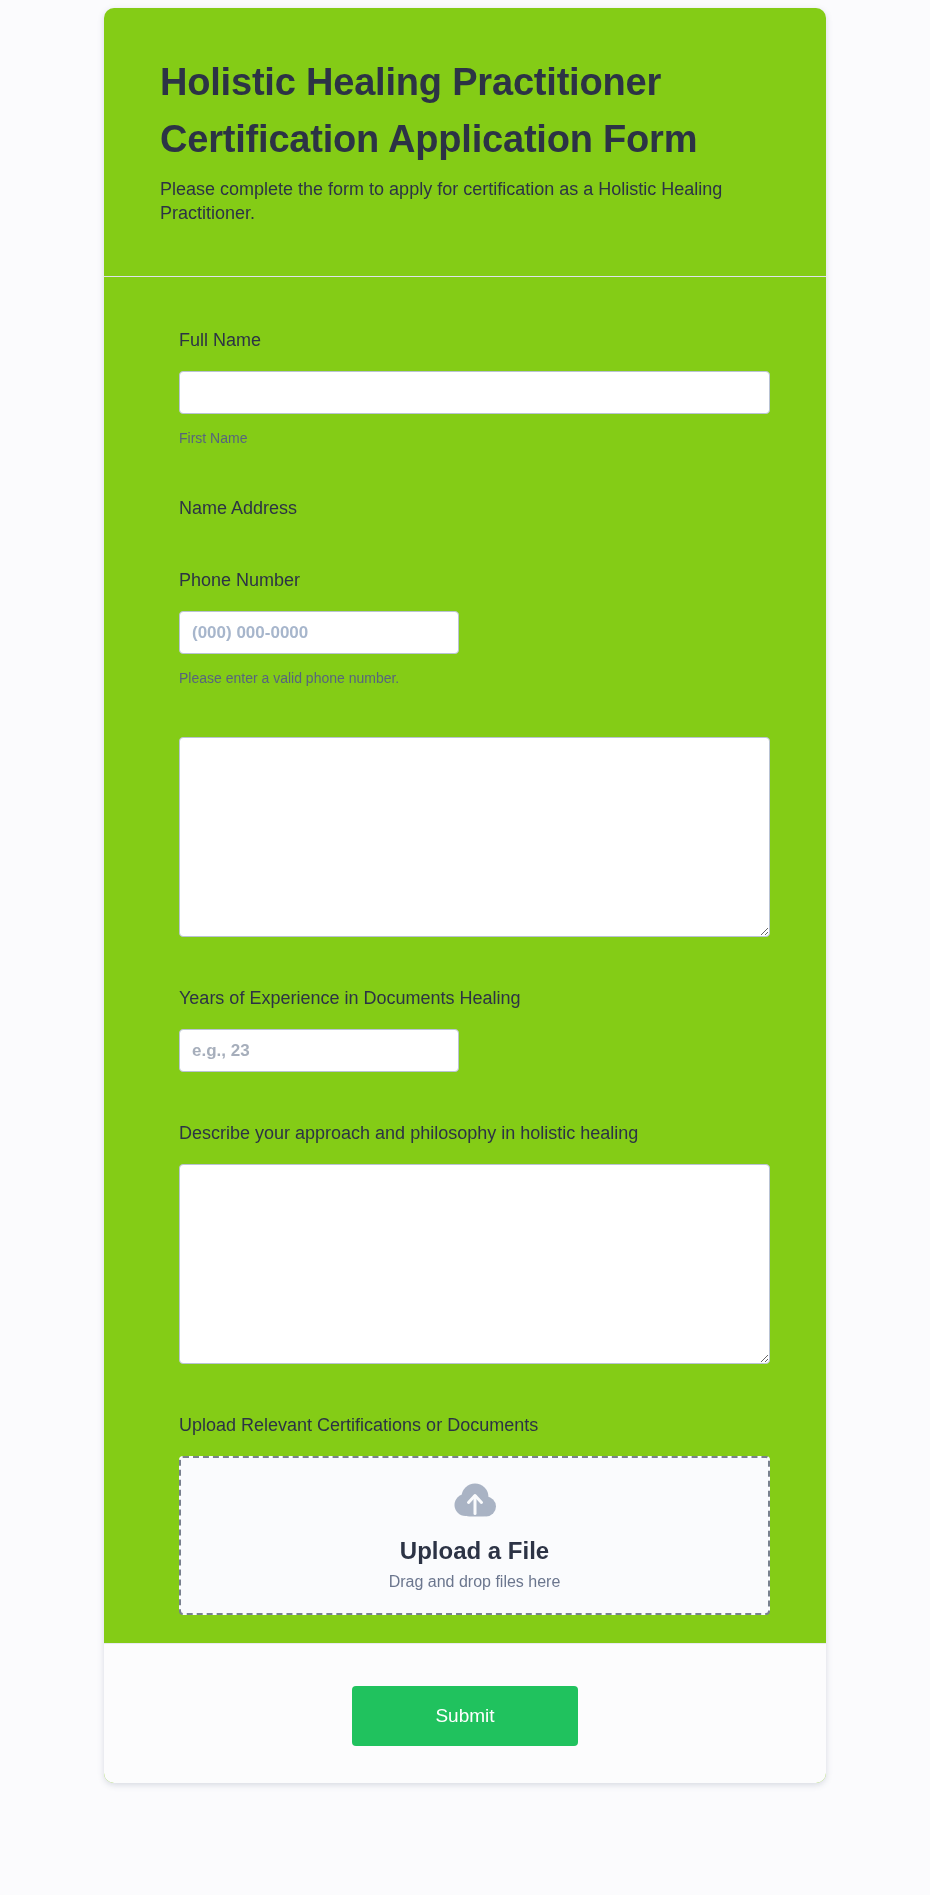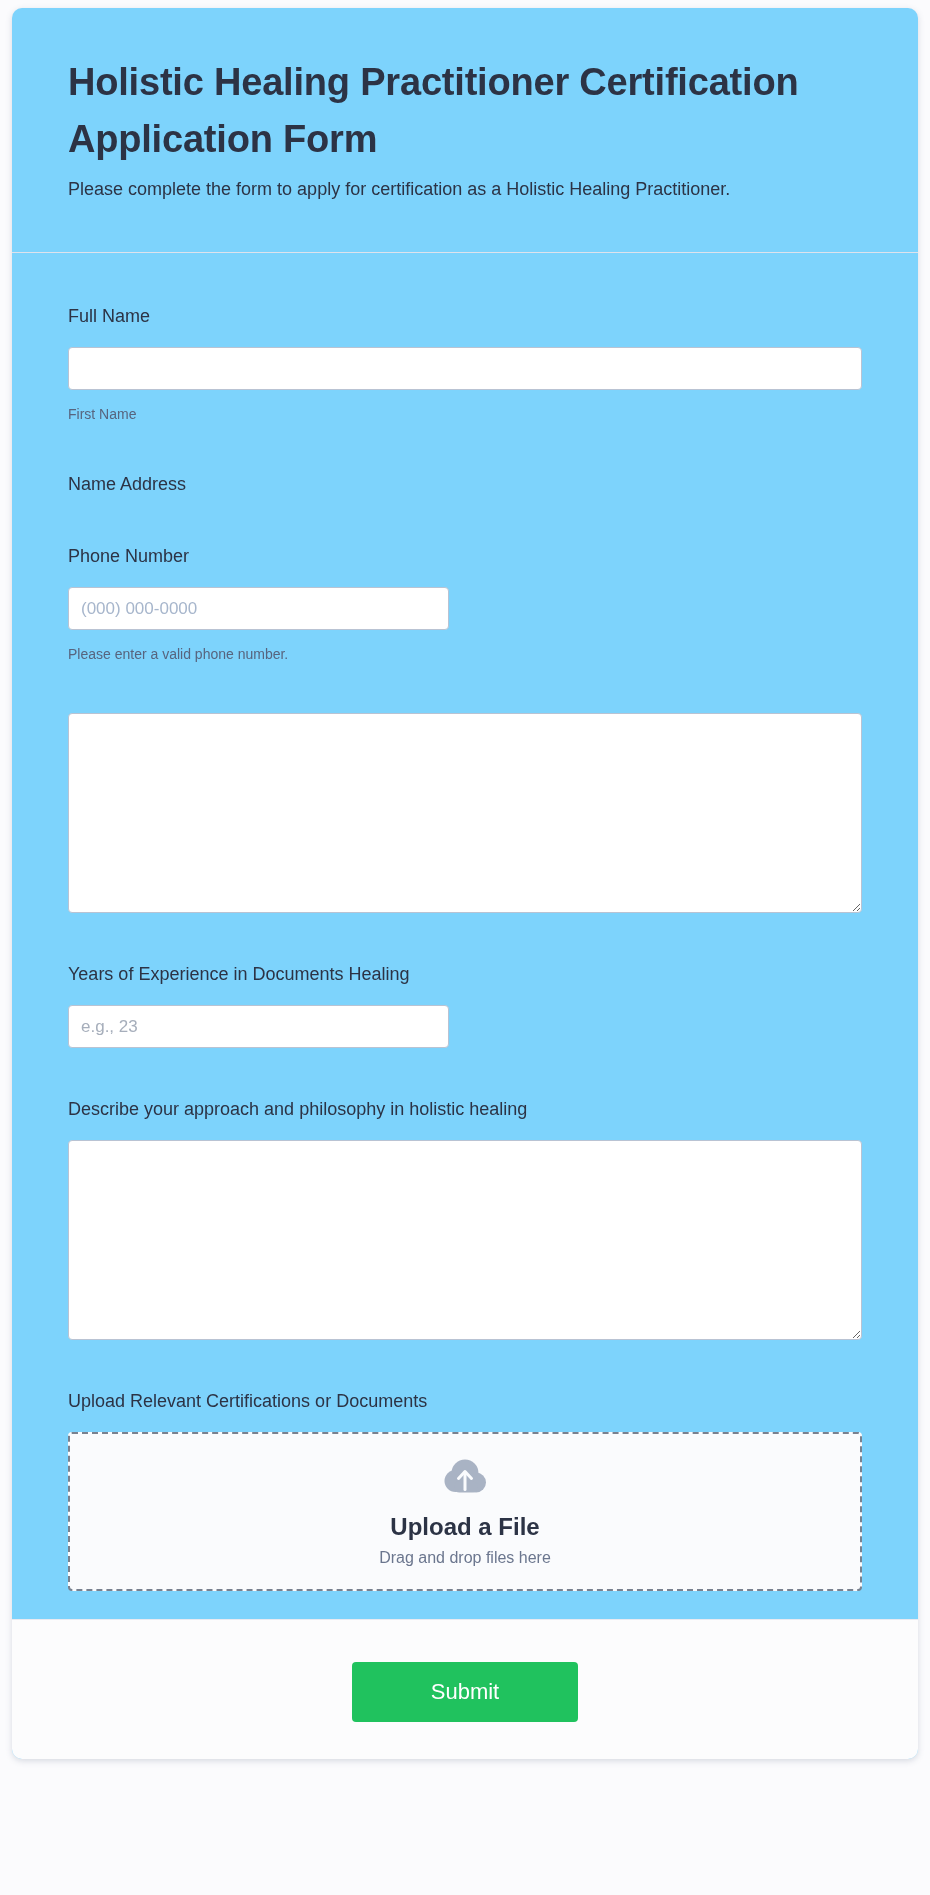--- a/index.html
+++ b/index.html
@@ -3,23 +3,23 @@
 <meta charset="utf-8">
 <style>
   * { box-sizing: border-box; margin: 0; padding: 0; }
   html, body {
     width: 930px; height: 1895px;
     background: #fbfbfd;
     font-family: "Liberation Sans", sans-serif;
     overflow: hidden;
   }
   .card {
-    width: 906px;
+    width: 722px;
     margin: 8px auto 0;
-    background: #7dd3fc;
+    background: #84cc16;
     border-radius: 10px;
     box-shadow: 0 2px 6px rgba(87,100,126,0.22);
     overflow: hidden;
   }
   
   .form-header {
     padding: 46px 56px 0;
     border-bottom: 1px solid #dfe2ec;
   }
   .form-title {
@@ -30,21 +30,21 @@
     color: #2c3345;
     margin-bottom: 9px;
   }
   .form-subtitle {
     font-size: 18px;
     line-height: 24px;
     color: #2c3345;
     margin-bottom: 51px;
   }
   
-  .form-body { padding: 52px 56px 0; }
+  .form-body { padding: 52px 56px 0; margin-left: 19px; }
   .question { margin-bottom: 50px; }
   .q-label {
     display: block;
     font-size: 18px;
     line-height: 22px;
     font-weight: 500;
     color: #2c3345;
     margin-bottom: 20px;
   }
   .input-row { display: flex; gap: 24px; }
@@ -54,20 +54,21 @@
     width: 100%;
     height: 43px;
     border: 1px solid #b9c3d3;
     border-radius: 4px;
     background: #fff;
     padding: 0 12px;
     font-family: "Liberation Sans", sans-serif;
     font-size: 17px;
     color: #2c3345;
     outline: none;
+    font-weight: bold;
   }
   textarea {
     display: block;
     width: 100%;
     height: 200px;
     border: 1px solid #b9c3d3;
     border-radius: 4px;
     background: #fff;
     padding: 10px 12px;
     font-family: "Liberation Sans", sans-serif;
@@ -114,21 +115,21 @@
     justify-content: center;
   }
   .submit-btn {
     width: 226px;
     height: 60px;
     border: none;
     border-radius: 4px;
     background: #20c25e;
     color: #ffffff;
     font-family: "Liberation Sans", sans-serif;
-    font-size: 22px;
+    font-size: 19px;
     cursor: pointer;
   }
 </style>
 </head>
 <body>
 
 <div class="card">
 
   <div class="form-header">
     <h1 class="form-title">Holistic Healing Practitioner Certification Application Form</h1>

